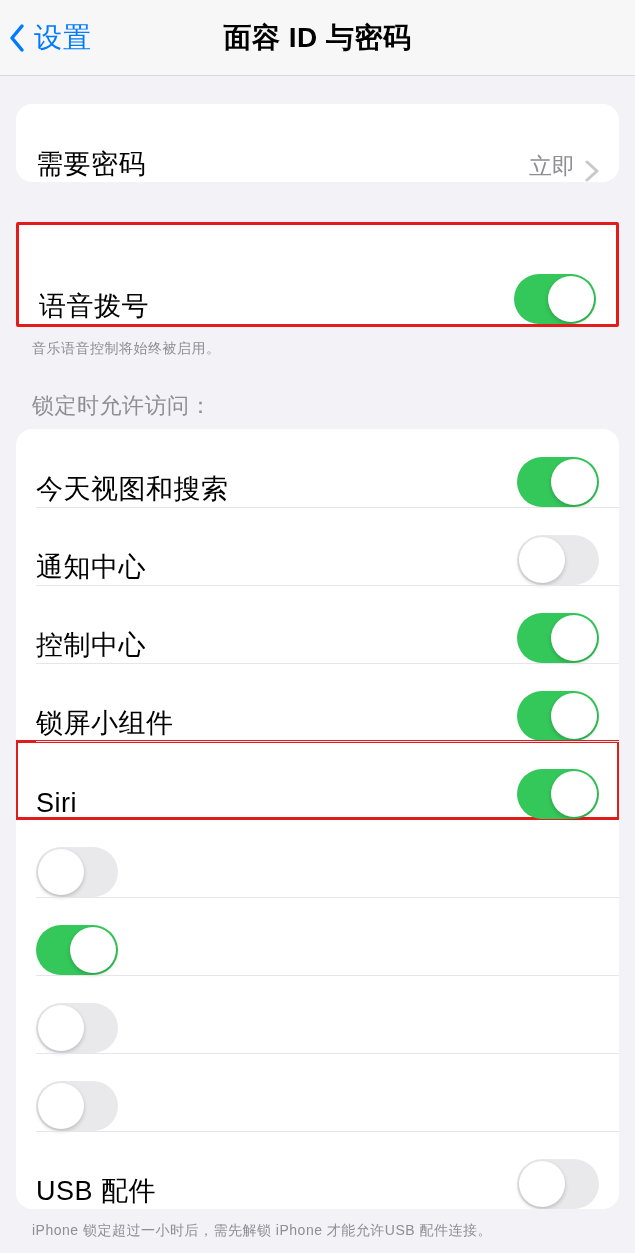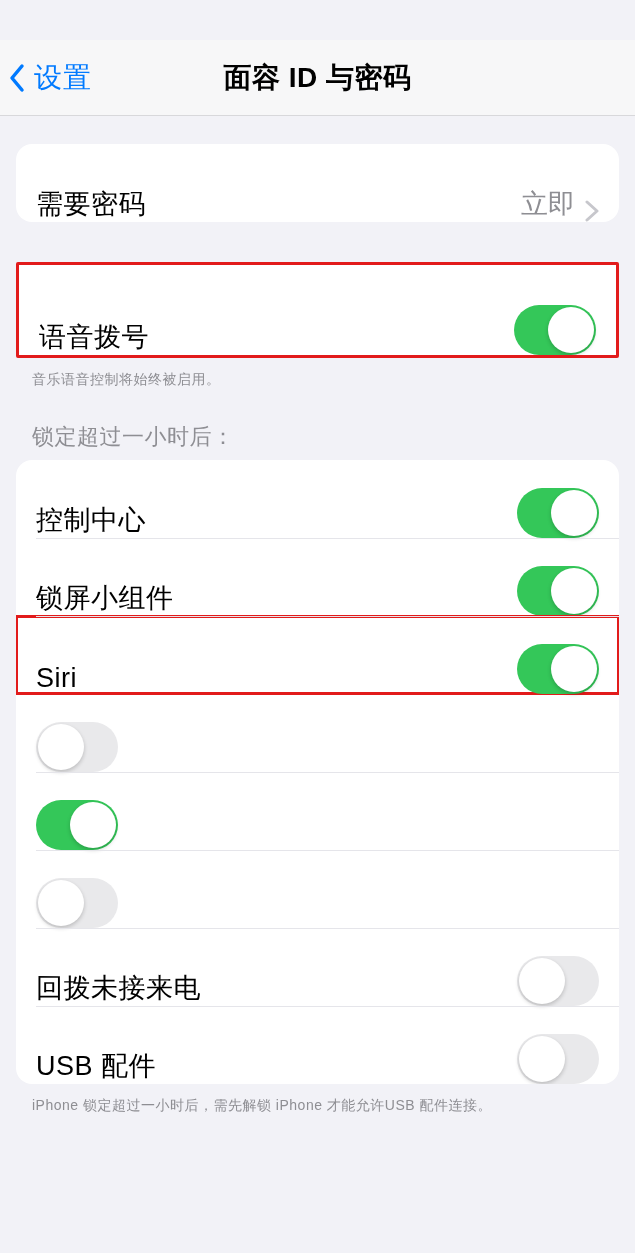--- a/index.html
+++ b/index.html
@@ -15,21 +15,20 @@
       height: 1253px;
       overflow: hidden;
     }
     .header {
       height: 76px;
       background: #f7f7f8;
       border-bottom: 1px solid #d8d8db;
       display: flex;
       align-items: center;
       position: relative;
-      margin-top: 40px;
     }
     .back-area {
       display: flex;
       align-items: center;
       padding-left: 8px;
       cursor: pointer;
     }
     .chevron-left {
       width: 20px;
       height: 32px;
@@ -90,21 +89,21 @@
        outline-offset: -2px;
        z-index: 2;
     }
     .row-label {
       flex: 1;
       font-size: 27px;
       color: #000;
       letter-spacing: 0.5px;
     }
     .row-value {
-      font-size: 27px;
+      font-size: 23px;
       color: #8e8e93;
       margin-right: 10px;
       margin-left: 36px;
     }
     .chevron-right {
       width: 14px;
       height: 22px;
       stroke: #c7c7cc;
       fill: none;
       stroke-width: 3;
@@ -175,32 +174,44 @@
     <div class="row">
       <span class="row-label">需要密码</span>
       <span class="row-value">立即</span>
       <svg class="chevron-right" viewBox="0 0 14 22">
         <polyline points="2,2 12,11 2,20"></polyline>
       </svg>
     </div>
   </div>
 
   <div class="group highlight" style="margin-top:40px;">
-    <div class="row" style="min-height:90px;">
+    <div class="row" style="min-height:90px;margin-top:9px;">
       <span class="row-label">语音拨号</span>
       <div class="toggle on">
         <div class="toggle-knob"></div>
       </div>
     </div>
   </div>
   <div class="footer-text">音乐语音控制将始终被启用。</div>
 
-  <div class="section-header">锁定超过一小时后：</div>
+  <div class="section-header">锁定时允许访问：</div>
 
   <div class="group" id="lock-access-group" style="margin-top:0px;">
+  <div class="row">
+        <span class="row-label">今天视图和搜索</span>
+        <div class="toggle on">
+          <div class="toggle-knob"></div>
+        </div>
+      </div>
+      <div class="row">
+        <span class="row-label">通知中心</span>
+        <div class="toggle off">
+          <div class="toggle-knob"></div>
+        </div>
+      </div>
       <div class="row">
         <span class="row-label">控制中心</span>
         <div class="toggle on">
           <div class="toggle-knob"></div>
         </div>
       </div>
       <div class="row">
         <span class="row-label">锁屏小组件</span>
         <div class="toggle on">
           <div class="toggle-knob"></div>
@@ -221,21 +232,20 @@
         <div class="toggle on">
           <div class="toggle-knob"></div>
         </div>
       </div>
       <div class="row">
         <div class="toggle off">
           <div class="toggle-knob"></div>
         </div>
       </div>
       <div class="row">
-        <span class="row-label">回拨未接来电</span>
         <div class="toggle off">
           <div class="toggle-knob"></div>
         </div>
       </div>
       <div class="row">
         <span class="row-label">USB 配件</span>
         <div class="toggle off">
           <div class="toggle-knob"></div>
         </div>
       </div>

